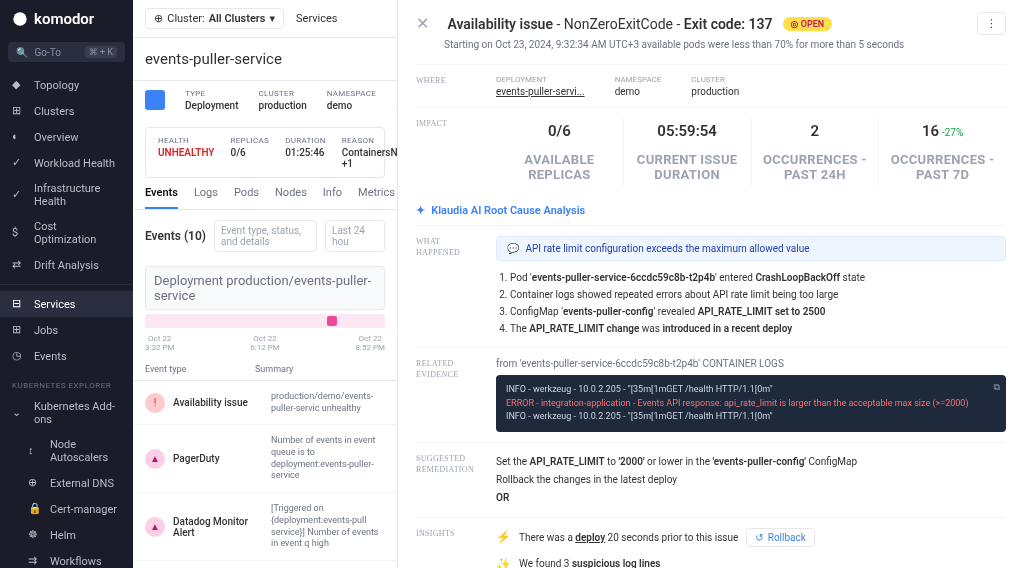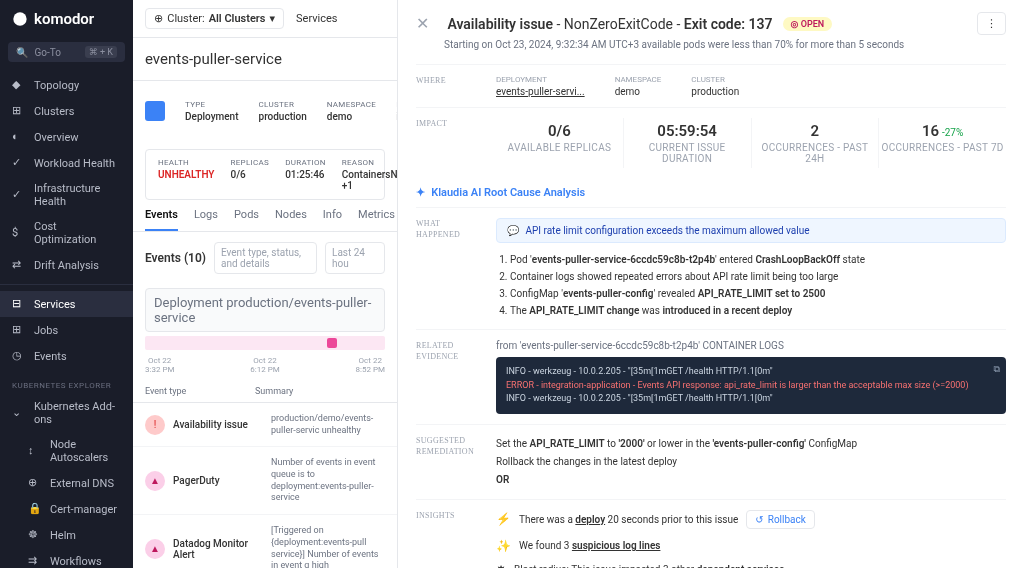--- a/index.html
+++ b/index.html
@@ -14,21 +14,21 @@
 .nav-item { padding:6px 12px; display:flex; align-items:center; gap:8px; font-size:11px; cursor:pointer; }
 .nav-item.active { background:#2a2e3f; color:#fff; }
 .nav-icon { width:14px; height:14px; flex-shrink:0; }
 .nav-item.sub { padding-left:28px; }
 .main { flex:1; display:flex; overflow:hidden; }
 .content { width:265px; flex-shrink:0; border-right:1px solid #e5e7eb; display:flex; flex-direction:column; overflow:hidden; }
 .top-bar { padding:8px 12px; border-bottom:1px solid #e5e7eb; display:flex; gap:12px; align-items:center; font-size:11px; }
 .cluster-pill { display:flex; align-items:center; gap:4px; padding:3px 8px; border:1px solid #e5e7eb; border-radius:4px; }
 .cluster-pill b { font-weight:600; }
 .content-title { padding:12px; font-size:15px; font-weight:400; }
-.info-row { padding:19px 12px; border-top:1px solid #e5e7eb; display:flex; gap:20px; align-items:center; }
+.info-row { padding:8px 12px; border-top:1px solid #e5e7eb; display:flex; gap:20px; align-items:center; }
 .hex { width:20px; height:20px; background:#3b82f6; border-radius:3px; flex-shrink:0; }
 .info-col { display:flex; flex-direction:column; gap:2px; }
 .info-label { font-size:8px; color:#6b7280; text-transform:uppercase; letter-spacing:0.3px; }
 .info-val { font-size:10px; font-weight:500; }
 .health-row { margin:8px 12px 0; padding:8px 12px; border:1px solid #e5e7eb; border-radius:4px; display:flex; gap:16px; }
 .unhealthy { color:#dc2626; font-weight:600; }
 .tabs { padding:0 12px; border-bottom:1px solid #e5e7eb; display:flex; gap:16px; font-size:11px; }
 .tab { padding:8px 0; cursor:pointer; color:#6b7280; }
 .tab.active { color:#111; font-weight:600; border-bottom:2px solid #3b82f6; }
 .events-head { padding:10px 12px; display:flex; gap:8px; align-items:center; }
@@ -45,36 +45,36 @@
 .event-badge { width:20px; height:20px; border-radius:50%; flex-shrink:0; display:flex; align-items:center; justify-content:center; font-size:10px; color:#fff; }
 .b-red { background:#fecaca; color:#dc2626; }
 .b-pink { background:#fbcfe8; color:#be185d; }
 .b-green { background:#bbf7d0; color:#16a34a; }
 .event-type-col { width:90px; font-size:10px; font-weight:500; }
 .event-summ { flex:1; font-size:9px; color:#6b7280; line-height:1.3; overflow:hidden; }
 .detail { flex:1; display:flex; flex-direction:column; overflow-y:auto; padding:12px 18px; }
 .detail-head { display:flex; align-items:center; gap:10px; margin-bottom:4px; }
 .close-x { font-size:16px; color:#9ca3af; cursor:pointer; margin-right:8px; }
 .detail-title { font-size:14px; font-weight:600; }
-.open-pill { background:#fef9c3; color:#be185d; padding:2px 8px; border-radius:10px; font-size:9px; font-weight:600; }
+.open-pill { background:#fde047; color:#be185d; padding:2px 8px; border-radius:10px; font-size:9px; font-weight:600; }
 .dots-btn { margin-left:auto; padding:4px 8px; border:1px solid #e5e7eb; border-radius:4px; cursor:pointer; }
 .detail-sub { font-size:10px; color:#6b7280; margin-bottom:14px; padding-left:28px; }
 .section { display:flex; gap:20px; padding:10px 0; border-top:1px solid #f3f4f6; }
 .section-label { width:60px; font-size:8px; color:#9ca3af; text-transform:uppercase; letter-spacing:0.3px; flex-shrink:0; line-height:1.4;font-family:Liberation Serif, serif; }
 .section-body { flex:1; font-size:10px; }
 .where-cols { display:flex; gap:30px; }
 .where-col { display:flex; flex-direction:column; gap:2px; }
 .where-lbl { font-size:8px; color:#9ca3af; text-transform:uppercase; }
 .where-val { font-size:10px; }
 .where-val.link { text-decoration:underline; }
 .impact-grid { display:flex; gap:0; flex:1; }
 .impact-cell { flex:1; text-align:center; padding:4px 0; border-right:1px solid #f3f4f6; }
 .impact-cell:last-child { border-right:none; }
 .impact-num { font-size:15px; font-weight:600; }
-.impact-lbl { font-size:10px; color:#9ca3af; text-transform:uppercase; letter-spacing:0.3px; margin-top:2px; }
+.impact-lbl { font-size:13px; color:#9ca3af; text-transform:uppercase; letter-spacing:0.3px; margin-top:12px;font-weight:bold; }
 .green { color:#16a34a; font-size:10px; }
 .ai-head { display:flex; align-items:center; gap:6px; font-size:11px; font-weight:600; color:#3b82f6; margin:8px 0; }
 .sparkle { color:#3b82f6; }
 .wh-pill { display:inline-flex; align-items:center; gap:6px; background:#eff6ff; border:1px solid #dbeafe; padding:6px 10px; border-radius:4px; font-size:10px; color:#1e40af; width:100%; }
 .wh-pill-icon { color:#3b82f6; }
 .num-list { margin:8px 0 0 14px; font-size:10px; line-height:1.7; }
 .num-list b { font-weight:600; }
 .evidence-title { font-size:10px; color:#6b7280; margin-bottom:6px; }
 .log-block { background:#1e293b; color:#cbd5e1; padding:8px 10px; border-radius:4px; font-family:ui-monospace,Menlo,monospace; font-size:9px; line-height:1.5; position:relative; overflow:hidden; }
 .log-err { color:#f87171; }

